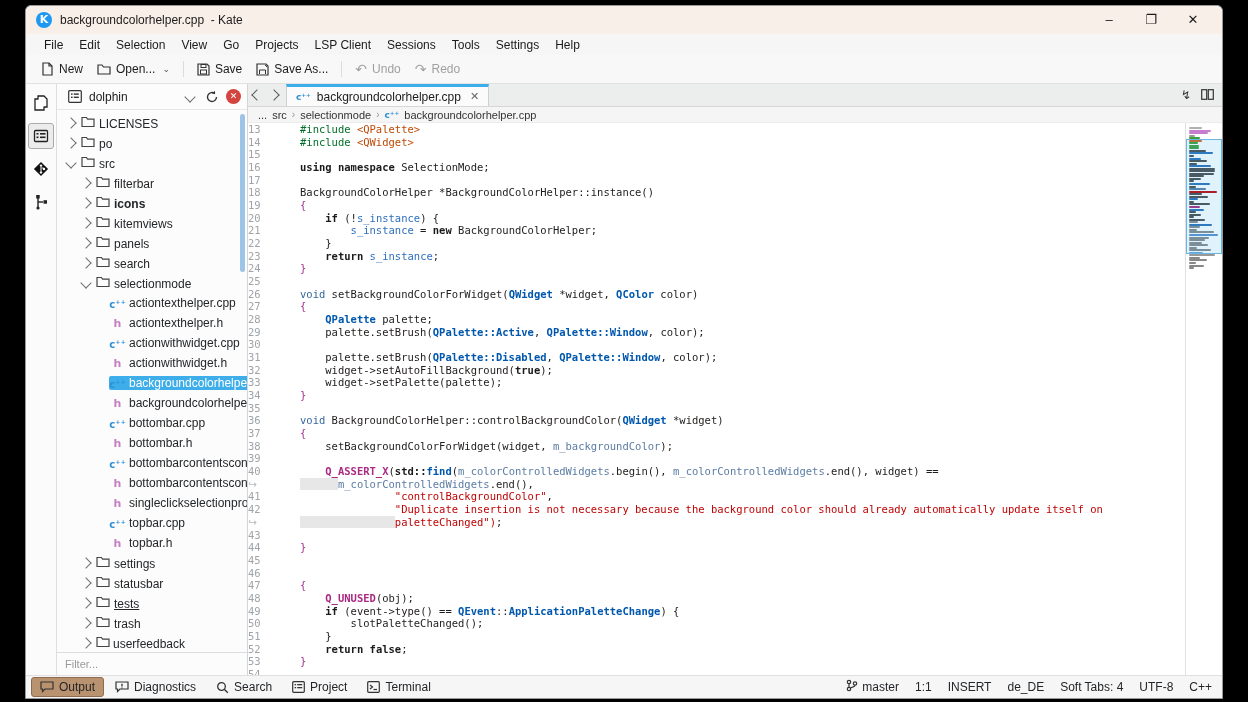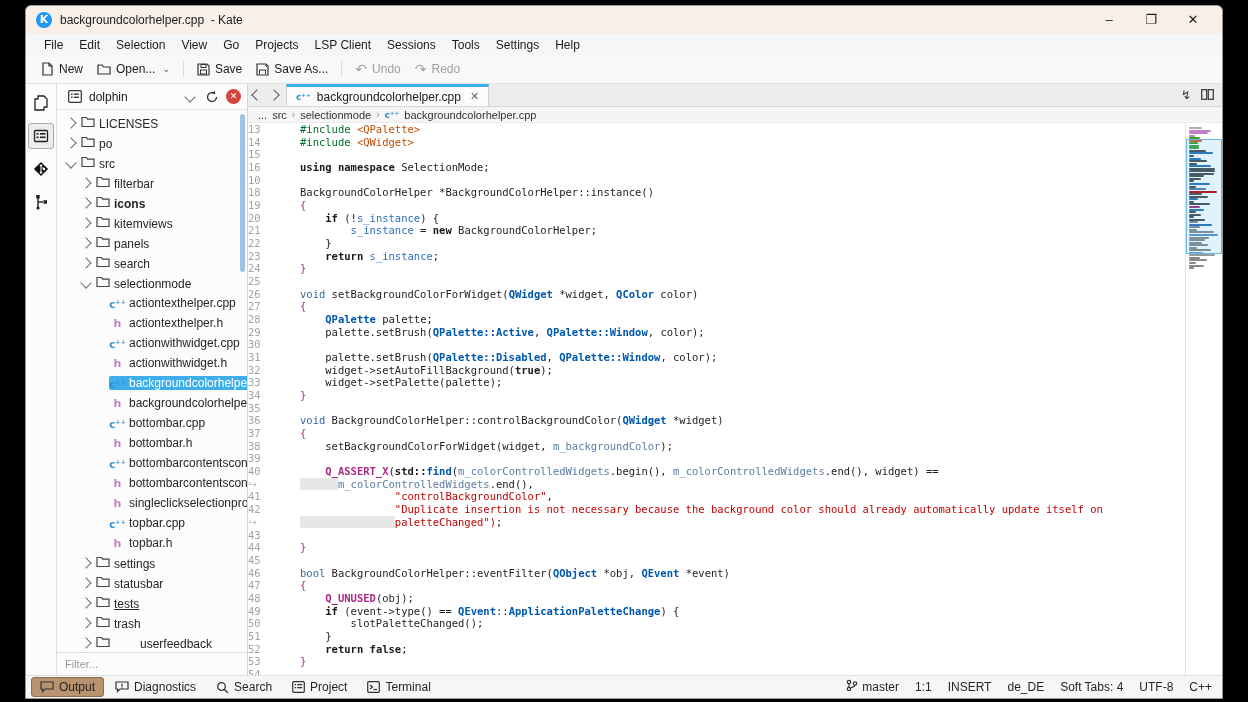--- a/index.html
+++ b/index.html
@@ -492,21 +492,21 @@
             </span>
           </div>
           <div class="tree-row" style="padding-left: 21px;">
             <span class="exp">
               <span class="chev right"></span>
             </span>
             <span class="tree-sel">
               <span class="fi"><svg width="14" height="12" viewBox="0 0 14 12">
                   <path d="M1 1.5h4.4l1.2 1.7H13v7.3H1z" fill="none" stroke="#444" stroke-width="1.2"></path>
                 </svg></span>
-              <span style="padding-left: 2px; margin-left: 27px;">userfeedback</span>
+              <span style="padding-left: 2px;">userfeedback</span>
             </span>
           </div>
         </div>
       <div class="filterbox">
         <input type="text" placeholder="Filter..." style="">
       </div>
     </div>
 
     <div class="editor-col">
       <div class="tabbar">
@@ -539,21 +539,21 @@
         <span class="crumb-sep">›</span>
         <span class="cpp-ic">c⁺⁺</span>
         <span>backgroundcolorhelper.cpp</span>
       </div>
       <div class="codewrap">
         <div class="code-scroll" id="code">
             <div class="crow"><span class="ln">13</span><span class="cd"><span class="p">#include </span><span class="i">&lt;QPalette&gt;</span></span></div>
             <div class="crow"><span class="ln">14</span><span class="cd"><span class="p">#include </span><span class="i">&lt;QWidget&gt;</span></span></div>
             <div class="crow"><span class="ln">15</span><span class="cd"></span></div>
             <div class="crow"><span class="ln">16</span><span class="cd"><span class="k">using namespace</span><span> SelectionMode;</span></span></div>
-            <div class="crow"><span class="ln">10</span><span class="cd"></span></div>
+            <div class="crow"><span class="ln">17</span><span class="cd"></span></div>
             <div class="crow"><span class="ln">18</span><span class="cd"><span>BackgroundColorHelper *BackgroundColorHelper::instance()</span></span></div>
             <div class="crow"><span class="ln">19</span><span class="cd"><span class="br">{</span></span></div>
             <div class="crow"><span class="ln">20</span><span class="cd"><span>    </span><span class="k">if</span><span> (!</span><span class="var">s_instance</span><span>) {</span></span></div>
             <div class="crow"><span class="ln">21</span><span class="cd"><span>        </span><span class="var">s_instance</span><span> = </span><span class="k">new</span><span> BackgroundColorHelper;</span></span></div>
             <div class="crow"><span class="ln">22</span><span class="cd"><span>    }</span></span></div>
             <div class="crow"><span class="ln">23</span><span class="cd"><span>    </span><span class="k">return</span><span> </span><span class="var">s_instance</span><span>;</span></span></div>
             <div class="crow"><span class="ln">24</span><span class="cd"><span class="br">}</span></span></div>
             <div class="crow"><span class="ln">25</span><span class="cd"></span></div>
             <div class="crow"><span class="ln">26</span><span class="cd"><span class="v">void</span><span> setBackgroundColorForWidget(</span><span class="t">QWidget</span><span> *widget, </span><span class="t">QColor</span><span> color)</span></span></div>
             <div class="crow"><span class="ln">27</span><span class="cd"><span class="br">{</span></span></div>
@@ -570,21 +570,21 @@
             <div class="crow"><span class="ln">38</span><span class="cd"><span>    setBackgroundColorForWidget(widget, </span><span class="mem">m_backgroundColor</span><span>);</span></span></div>
             <div class="crow"><span class="ln">39</span><span class="cd"></span></div>
             <div class="crow"><span class="ln">40</span><span class="cd"><span>    </span><span class="m">Q_ASSERT_X</span><span>(</span><span class="std">std::</span><span class="t">find</span><span>(</span><span class="mem">m_colorControlledWidgets</span><span>.begin(), </span><span class="mem">m_colorControlledWidgets</span><span>.end(), widget) ==</span></span></div>
             <div class="crow"><span class="ln lnw">↪</span><span class="cd"><span class="wrapbox">      </span><span class="mem">m_colorControlledWidgets</span><span>.end(),</span></span></div>
             <div class="crow"><span class="ln">41</span><span class="cd"><span>               </span><span class="s">"controlBackgroundColor"</span><span>,</span></span></div>
             <div class="crow"><span class="ln">42</span><span class="cd"><span>               </span><span class="s">"Duplicate insertion is not necessary because the background color should already automatically update itself on</span></span></div>
             <div class="crow"><span class="ln lnw">↪</span><span class="cd"><span class="wrapbox">               </span><span class="s">paletteChanged")</span><span>;</span></span></div>
             <div class="crow"><span class="ln">43</span></div>
             <div class="crow"><span class="ln">44</span><span class="cd"><span class="br">}</span></span></div>
             <div class="crow"><span class="ln">45</span><span class="cd"></span></div>
-            <div class="crow"><span class="ln">46</span><span class="cd"><span class="v">bool</span><span> BackgroundColorHelper::eventFilter(</span><span class="t">QObject</span><span> *obj, </span><span class="t">QEvent</span><span> *event)</span></span></div>
+            <div class="crow"><span class="ln">46</span></div>
             <div class="crow"><span class="ln">47</span><span class="cd"><span class="br">{</span></span></div>
             <div class="crow"><span class="ln">48</span><span class="cd"><span>    </span><span class="m">Q_UNUSED</span><span>(obj);</span></span></div>
             <div class="crow"><span class="ln">49</span><span class="cd"><span>    </span><span class="k">if</span><span> (event-&gt;type() == </span><span class="t">QEvent</span><span>::</span><span class="t">ApplicationPaletteChange</span><span>) {</span></span></div>
             <div class="crow"><span class="ln">50</span><span class="cd"><span>        slotPaletteChanged();</span></span></div>
             <div class="crow"><span class="ln">51</span><span class="cd"><span>    }</span></span></div>
             <div class="crow"><span class="ln">52</span><span class="cd"><span>    </span><span class="k">return</span><span> </span><span class="k">false</span><span>;</span></span></div>
             <div class="crow"><span class="ln">53</span><span class="cd"><span class="br">}</span></span></div>
             <div class="crow"><span class="ln">54</span><span class="cd"></span></div>
           </div>
         <div class="minimap" id="minimap">

